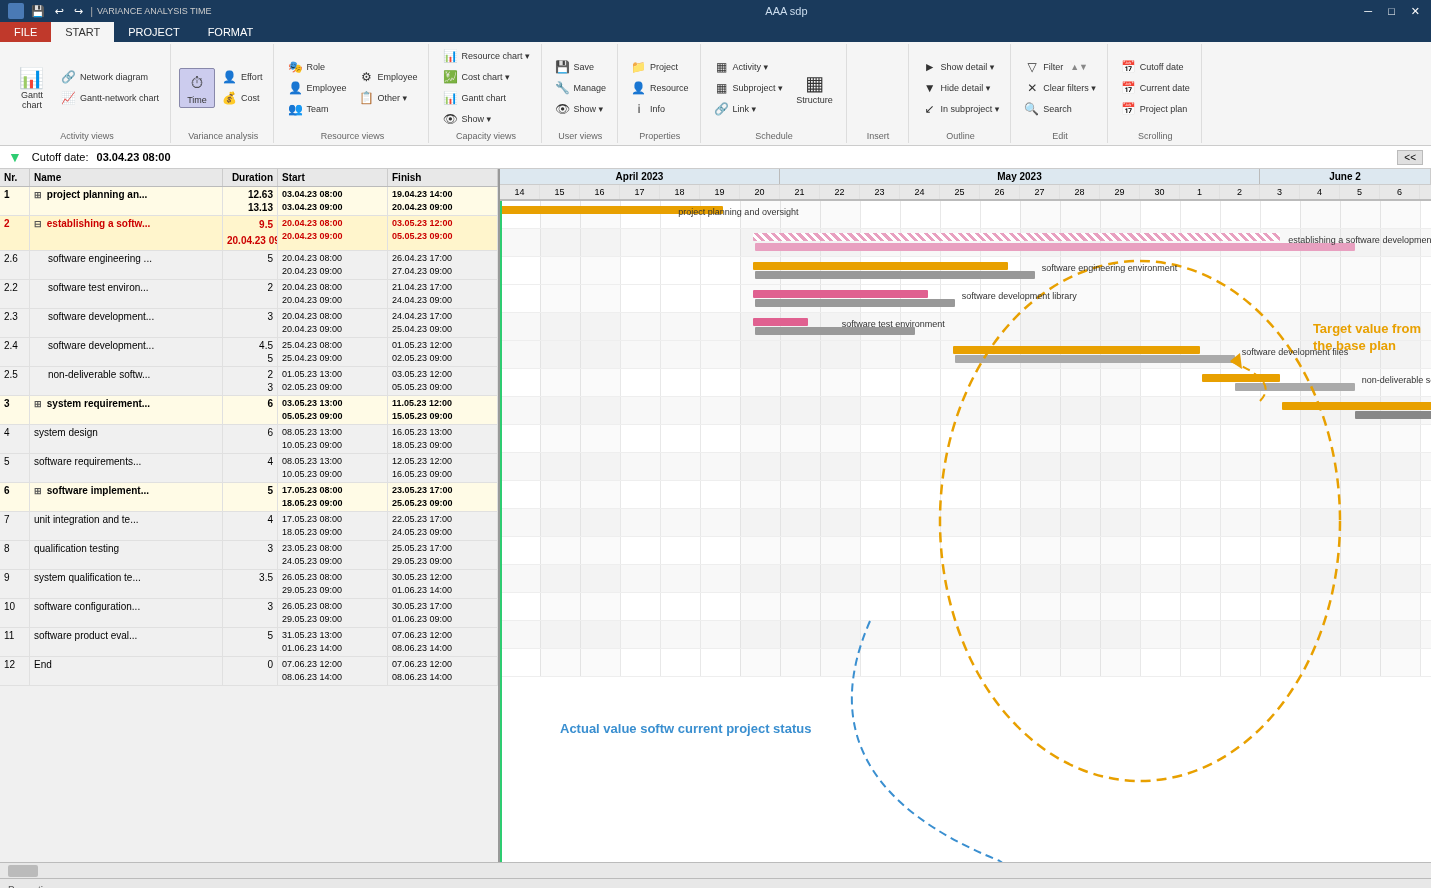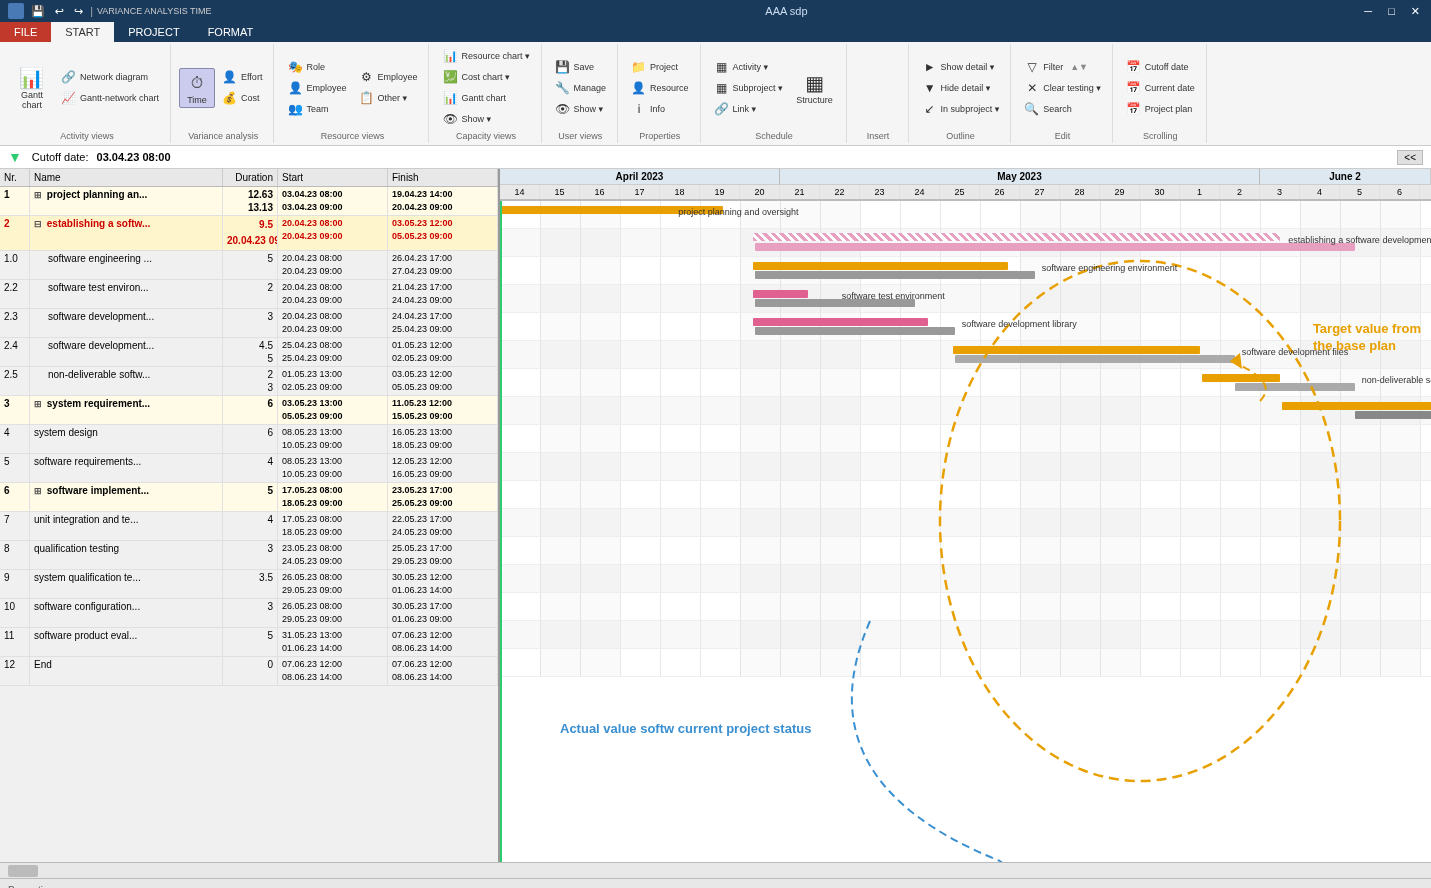--- a/index.html
+++ b/index.html
@@ -101,21 +101,21 @@
       display: flex;
       align-items: center;
       gap: 8px;
     }
 
     
     .content-area { display: flex; flex: 1; overflow: hidden; }
 
     
     .task-table { width: 500px; min-width: 500px; border-right: 2px solid #999; overflow: hidden; display: flex; flex-direction: column; }
-    .table-header { display: flex; background: #e8e8e8; border-bottom: 1px solid #bbb; font-weight: normal; font-size: 10px; }
+    .table-header { display: flex; background: #e8e8e8; border-bottom: 1px solid #bbb; font-weight: bold; font-size: 10px; }
     .th { padding: 3px 4px; border-right: 1px solid #ccc; overflow: hidden; white-space: nowrap; }
     .th-nr { width: 30px; min-width: 30px; }
     .th-name { flex: 1; }
     .th-dur { width: 55px; text-align: right; }
     .th-start { width: 110px; }
     .th-finish { width: 110px; }
 
     .table-body { flex: 1; overflow-y: auto; overflow-x: hidden; }
     .task-row { display: flex; border-bottom: 1px solid #e0e0e0; font-size: 10px; cursor: pointer; }
     .td { padding: 1px 4px; border-right: 1px solid #e0e0e0; overflow: hidden; white-space: nowrap; font-size: 10px; line-height: 14px; }
@@ -377,21 +377,21 @@
         <div style="display:flex;flex-direction:column;gap:1px">
           <div style="display:flex;gap:2px;align-items:center">
             <button class="ribbon-btn-sm">
               <div class="ribbon-icon-sm">▽</div>
               <span>Filter</span>
             </button>
             <div style="font-size:9px;color:#888">▲▼</div>
           </div>
           <button class="ribbon-btn-sm">
             <div class="ribbon-icon-sm">✕</div>
-            <span>Clear testing ▾</span>
+            <span>Clear filters ▾</span>
           </button>
           <button class="ribbon-btn-sm">
             <div class="ribbon-icon-sm">🔍</div>
             <span>Search</span>
           </button>
         </div>
       </div>
       <div class="ribbon-group-label">Edit</div>
     </div>
 
@@ -445,21 +445,21 @@
     <div class="td td-finish" style="line-height:13px">19.04.23 14:00<br>20.04.23 09:00</div>
   </div>
         <div class="task-row" style="background: rgb(255, 245, 204); font-weight: bold; color: rgb(204, 0, 0);">
     <div class="td td-nr">2</div>
     <div class="td td-name"><span class="expand-btn">⊟</span> establishing a softw...</div>
     <div class="td td-dur" style="line-height:16px">9.5<br>20.04.23 09:00</div>
     <div class="td td-start" style="line-height:13px">20.04.23 08:00<br>20.04.23 09:00</div>
     <div class="td td-finish" style="line-height:13px">03.05.23 12:00<br>05.05.23 09:00</div>
   </div>
         <div class="task-row" style="">
-    <div class="td td-nr">1.0</div>
+    <div class="td td-nr">2.6</div>
     <div class="td td-name"><span style="display:inline-block;width:14px"></span>software engineering ...</div>
     <div class="td td-dur" style="line-height:13px">5<br></div>
     <div class="td td-start" style="line-height:13px">20.04.23 08:00<br>20.04.23 09:00</div>
     <div class="td td-finish" style="line-height:13px">26.04.23 17:00<br>27.04.23 09:00</div>
   </div>
         <div class="task-row" style="">
     <div class="td td-nr">2.2</div>
     <div class="td td-name"><span style="display:inline-block;width:14px"></span>software test environ...</div>
     <div class="td td-dur" style="line-height:13px">2<br></div>
     <div class="td td-start" style="line-height:13px">20.04.23 08:00<br>20.04.23 09:00</div>
@@ -710,20 +710,60 @@
             <div style="position: absolute; top: 0px; bottom: 0px; left: 520px; width: 40px; background: rgba(0, 0, 0, 0.02);"></div>
             <div style="position: absolute; top: 0px; bottom: 0px; left: 560px; width: 40px; background: rgba(0, 0, 0, 0.02);"></div>
             <div style="position: absolute; top: 0px; bottom: 0px; left: 600px; width: 40px; background: rgba(0, 0, 0, 0.02);"></div>
             <div style="position: absolute; top: 0px; bottom: 0px; left: 800px; width: 40px; background: rgba(0, 0, 0, 0.02);"></div>
             <div style="position: absolute; top: 0px; bottom: 0px; left: 840px; width: 40px; background: rgba(0, 0, 0, 0.02);"></div>
             <div style="position: absolute; top: 0px; bottom: 0px; left: 880px; width: 40px; background: rgba(0, 0, 0, 0.02);"></div>
             <div style="position: absolute; left: 253.333px; width: 255px; height: 8px; top: 5px; border-radius: 1px; background: rgb(232, 160, 0);"></div>
             <div style="position: absolute; left: 255px; width: 280px; height: 8px; top: 14px; border-radius: 1px; background: rgb(153, 153, 153);"></div>
             <div style="position: absolute; left: 541.667px; top: 6px; font-size: 9px; color: rgb(51, 51, 51); white-space: nowrap; z-index: 5;">software engineering environment</div>
           </div>
+          <div style="height: 28px; border-bottom: 1px solid rgb(238, 238, 238); position: relative; background: rgb(255, 255, 255);">
+            <div style="position: absolute; top: 0px; bottom: 0px; left: 0px; width: 1px; background: rgb(232, 232, 232);"></div>
+            <div style="position: absolute; top: 0px; bottom: 0px; left: 40px; width: 1px; background: rgb(232, 232, 232);"></div>
+            <div style="position: absolute; top: 0px; bottom: 0px; left: 80px; width: 1px; background: rgb(232, 232, 232);"></div>
+            <div style="position: absolute; top: 0px; bottom: 0px; left: 120px; width: 1px; background: rgb(232, 232, 232);"></div>
+            <div style="position: absolute; top: 0px; bottom: 0px; left: 160px; width: 1px; background: rgb(232, 232, 232);"></div>
+            <div style="position: absolute; top: 0px; bottom: 0px; left: 200px; width: 1px; background: rgb(232, 232, 232);"></div>
+            <div style="position: absolute; top: 0px; bottom: 0px; left: 240px; width: 1px; background: rgb(232, 232, 232);"></div>
+            <div style="position: absolute; top: 0px; bottom: 0px; left: 280px; width: 1px; background: rgb(232, 232, 232);"></div>
+            <div style="position: absolute; top: 0px; bottom: 0px; left: 320px; width: 1px; background: rgb(232, 232, 232);"></div>
+            <div style="position: absolute; top: 0px; bottom: 0px; left: 360px; width: 1px; background: rgb(232, 232, 232);"></div>
+            <div style="position: absolute; top: 0px; bottom: 0px; left: 400px; width: 1px; background: rgb(232, 232, 232);"></div>
+            <div style="position: absolute; top: 0px; bottom: 0px; left: 440px; width: 1px; background: rgb(232, 232, 232);"></div>
+            <div style="position: absolute; top: 0px; bottom: 0px; left: 480px; width: 1px; background: rgb(232, 232, 232);"></div>
+            <div style="position: absolute; top: 0px; bottom: 0px; left: 520px; width: 1px; background: rgb(232, 232, 232);"></div>
+            <div style="position: absolute; top: 0px; bottom: 0px; left: 560px; width: 1px; background: rgb(232, 232, 232);"></div>
+            <div style="position: absolute; top: 0px; bottom: 0px; left: 600px; width: 1px; background: rgb(232, 232, 232);"></div>
+            <div style="position: absolute; top: 0px; bottom: 0px; left: 640px; width: 1px; background: rgb(232, 232, 232);"></div>
+            <div style="position: absolute; top: 0px; bottom: 0px; left: 680px; width: 1px; background: rgb(232, 232, 232);"></div>
+            <div style="position: absolute; top: 0px; bottom: 0px; left: 720px; width: 1px; background: rgb(232, 232, 232);"></div>
+            <div style="position: absolute; top: 0px; bottom: 0px; left: 760px; width: 1px; background: rgb(232, 232, 232);"></div>
+            <div style="position: absolute; top: 0px; bottom: 0px; left: 800px; width: 1px; background: rgb(232, 232, 232);"></div>
+            <div style="position: absolute; top: 0px; bottom: 0px; left: 840px; width: 1px; background: rgb(232, 232, 232);"></div>
+            <div style="position: absolute; top: 0px; bottom: 0px; left: 880px; width: 1px; background: rgb(232, 232, 232);"></div>
+            <div style="position: absolute; top: 0px; bottom: 0px; left: 920px; width: 1px; background: rgb(232, 232, 232);"></div>
+            <div style="position: absolute; top: 0px; bottom: 0px; left: 40px; width: 40px; background: rgba(0, 0, 0, 0.02);"></div>
+            <div style="position: absolute; top: 0px; bottom: 0px; left: 80px; width: 40px; background: rgba(0, 0, 0, 0.02);"></div>
+            <div style="position: absolute; top: 0px; bottom: 0px; left: 240px; width: 40px; background: rgba(0, 0, 0, 0.02);"></div>
+            <div style="position: absolute; top: 0px; bottom: 0px; left: 280px; width: 40px; background: rgba(0, 0, 0, 0.02);"></div>
+            <div style="position: absolute; top: 0px; bottom: 0px; left: 320px; width: 40px; background: rgba(0, 0, 0, 0.02);"></div>
+            <div style="position: absolute; top: 0px; bottom: 0px; left: 520px; width: 40px; background: rgba(0, 0, 0, 0.02);"></div>
+            <div style="position: absolute; top: 0px; bottom: 0px; left: 560px; width: 40px; background: rgba(0, 0, 0, 0.02);"></div>
+            <div style="position: absolute; top: 0px; bottom: 0px; left: 600px; width: 40px; background: rgba(0, 0, 0, 0.02);"></div>
+            <div style="position: absolute; top: 0px; bottom: 0px; left: 800px; width: 40px; background: rgba(0, 0, 0, 0.02);"></div>
+            <div style="position: absolute; top: 0px; bottom: 0px; left: 840px; width: 40px; background: rgba(0, 0, 0, 0.02);"></div>
+            <div style="position: absolute; top: 0px; bottom: 0px; left: 880px; width: 40px; background: rgba(0, 0, 0, 0.02);"></div>
+            <div style="position: absolute; left: 253.333px; width: 175px; height: 8px; top: 5px; border-radius: 1px; background: rgb(224, 96, 144);"></div>
+            <div style="position: absolute; left: 255px; width: 200px; height: 8px; top: 14px; border-radius: 1px; background: rgb(153, 153, 153);"></div>
+            <div style="position: absolute; left: 461.667px; top: 6px; font-size: 9px; color: rgb(51, 51, 51); white-space: nowrap; z-index: 5;">software development library</div>
+          </div>
           <div style="height: 28px; border-bottom: 1px solid rgb(238, 238, 238); position: relative; background: rgb(248, 248, 248);">
             <div style="position: absolute; top: 0px; bottom: 0px; left: 0px; width: 1px; background: rgb(232, 232, 232);"></div>
             <div style="position: absolute; top: 0px; bottom: 0px; left: 40px; width: 1px; background: rgb(232, 232, 232);"></div>
             <div style="position: absolute; top: 0px; bottom: 0px; left: 80px; width: 1px; background: rgb(232, 232, 232);"></div>
             <div style="position: absolute; top: 0px; bottom: 0px; left: 120px; width: 1px; background: rgb(232, 232, 232);"></div>
             <div style="position: absolute; top: 0px; bottom: 0px; left: 160px; width: 1px; background: rgb(232, 232, 232);"></div>
             <div style="position: absolute; top: 0px; bottom: 0px; left: 200px; width: 1px; background: rgb(232, 232, 232);"></div>
             <div style="position: absolute; top: 0px; bottom: 0px; left: 240px; width: 1px; background: rgb(232, 232, 232);"></div>
             <div style="position: absolute; top: 0px; bottom: 0px; left: 280px; width: 1px; background: rgb(232, 232, 232);"></div>
             <div style="position: absolute; top: 0px; bottom: 0px; left: 320px; width: 1px; background: rgb(232, 232, 232);"></div>
@@ -750,60 +790,20 @@
             <div style="position: absolute; top: 0px; bottom: 0px; left: 520px; width: 40px; background: rgba(0, 0, 0, 0.02);"></div>
             <div style="position: absolute; top: 0px; bottom: 0px; left: 560px; width: 40px; background: rgba(0, 0, 0, 0.02);"></div>
             <div style="position: absolute; top: 0px; bottom: 0px; left: 600px; width: 40px; background: rgba(0, 0, 0, 0.02);"></div>
             <div style="position: absolute; top: 0px; bottom: 0px; left: 800px; width: 40px; background: rgba(0, 0, 0, 0.02);"></div>
             <div style="position: absolute; top: 0px; bottom: 0px; left: 840px; width: 40px; background: rgba(0, 0, 0, 0.02);"></div>
             <div style="position: absolute; top: 0px; bottom: 0px; left: 880px; width: 40px; background: rgba(0, 0, 0, 0.02);"></div>
             <div style="position: absolute; left: 253.333px; width: 55px; height: 8px; top: 5px; border-radius: 1px; background: rgb(224, 96, 144);"></div>
             <div style="position: absolute; left: 255px; width: 160px; height: 8px; top: 14px; border-radius: 1px; background: rgb(153, 153, 153);"></div>
             <div style="position: absolute; left: 341.667px; top: 6px; font-size: 9px; color: rgb(51, 51, 51); white-space: nowrap; z-index: 5;">software test environment</div>
           </div>
-          <div style="height: 28px; border-bottom: 1px solid rgb(238, 238, 238); position: relative; background: rgb(255, 255, 255);">
-            <div style="position: absolute; top: 0px; bottom: 0px; left: 0px; width: 1px; background: rgb(232, 232, 232);"></div>
-            <div style="position: absolute; top: 0px; bottom: 0px; left: 40px; width: 1px; background: rgb(232, 232, 232);"></div>
-            <div style="position: absolute; top: 0px; bottom: 0px; left: 80px; width: 1px; background: rgb(232, 232, 232);"></div>
-            <div style="position: absolute; top: 0px; bottom: 0px; left: 120px; width: 1px; background: rgb(232, 232, 232);"></div>
-            <div style="position: absolute; top: 0px; bottom: 0px; left: 160px; width: 1px; background: rgb(232, 232, 232);"></div>
-            <div style="position: absolute; top: 0px; bottom: 0px; left: 200px; width: 1px; background: rgb(232, 232, 232);"></div>
-            <div style="position: absolute; top: 0px; bottom: 0px; left: 240px; width: 1px; background: rgb(232, 232, 232);"></div>
-            <div style="position: absolute; top: 0px; bottom: 0px; left: 280px; width: 1px; background: rgb(232, 232, 232);"></div>
-            <div style="position: absolute; top: 0px; bottom: 0px; left: 320px; width: 1px; background: rgb(232, 232, 232);"></div>
-            <div style="position: absolute; top: 0px; bottom: 0px; left: 360px; width: 1px; background: rgb(232, 232, 232);"></div>
-            <div style="position: absolute; top: 0px; bottom: 0px; left: 400px; width: 1px; background: rgb(232, 232, 232);"></div>
-            <div style="position: absolute; top: 0px; bottom: 0px; left: 440px; width: 1px; background: rgb(232, 232, 232);"></div>
-            <div style="position: absolute; top: 0px; bottom: 0px; left: 480px; width: 1px; background: rgb(232, 232, 232);"></div>
-            <div style="position: absolute; top: 0px; bottom: 0px; left: 520px; width: 1px; background: rgb(232, 232, 232);"></div>
-            <div style="position: absolute; top: 0px; bottom: 0px; left: 560px; width: 1px; background: rgb(232, 232, 232);"></div>
-            <div style="position: absolute; top: 0px; bottom: 0px; left: 600px; width: 1px; background: rgb(232, 232, 232);"></div>
-            <div style="position: absolute; top: 0px; bottom: 0px; left: 640px; width: 1px; background: rgb(232, 232, 232);"></div>
-            <div style="position: absolute; top: 0px; bottom: 0px; left: 680px; width: 1px; background: rgb(232, 232, 232);"></div>
-            <div style="position: absolute; top: 0px; bottom: 0px; left: 720px; width: 1px; background: rgb(232, 232, 232);"></div>
-            <div style="position: absolute; top: 0px; bottom: 0px; left: 760px; width: 1px; background: rgb(232, 232, 232);"></div>
-            <div style="position: absolute; top: 0px; bottom: 0px; left: 800px; width: 1px; background: rgb(232, 232, 232);"></div>
-            <div style="position: absolute; top: 0px; bottom: 0px; left: 840px; width: 1px; background: rgb(232, 232, 232);"></div>
-            <div style="position: absolute; top: 0px; bottom: 0px; left: 880px; width: 1px; background: rgb(232, 232, 232);"></div>
-            <div style="position: absolute; top: 0px; bottom: 0px; left: 920px; width: 1px; background: rgb(232, 232, 232);"></div>
-            <div style="position: absolute; top: 0px; bottom: 0px; left: 40px; width: 40px; background: rgba(0, 0, 0, 0.02);"></div>
-            <div style="position: absolute; top: 0px; bottom: 0px; left: 80px; width: 40px; background: rgba(0, 0, 0, 0.02);"></div>
-            <div style="position: absolute; top: 0px; bottom: 0px; left: 240px; width: 40px; background: rgba(0, 0, 0, 0.02);"></div>
-            <div style="position: absolute; top: 0px; bottom: 0px; left: 280px; width: 40px; background: rgba(0, 0, 0, 0.02);"></div>
-            <div style="position: absolute; top: 0px; bottom: 0px; left: 320px; width: 40px; background: rgba(0, 0, 0, 0.02);"></div>
-            <div style="position: absolute; top: 0px; bottom: 0px; left: 520px; width: 40px; background: rgba(0, 0, 0, 0.02);"></div>
-            <div style="position: absolute; top: 0px; bottom: 0px; left: 560px; width: 40px; background: rgba(0, 0, 0, 0.02);"></div>
-            <div style="position: absolute; top: 0px; bottom: 0px; left: 600px; width: 40px; background: rgba(0, 0, 0, 0.02);"></div>
-            <div style="position: absolute; top: 0px; bottom: 0px; left: 800px; width: 40px; background: rgba(0, 0, 0, 0.02);"></div>
-            <div style="position: absolute; top: 0px; bottom: 0px; left: 840px; width: 40px; background: rgba(0, 0, 0, 0.02);"></div>
-            <div style="position: absolute; top: 0px; bottom: 0px; left: 880px; width: 40px; background: rgba(0, 0, 0, 0.02);"></div>
-            <div style="position: absolute; left: 253.333px; width: 175px; height: 8px; top: 5px; border-radius: 1px; background: rgb(224, 96, 144);"></div>
-            <div style="position: absolute; left: 255px; width: 200px; height: 8px; top: 14px; border-radius: 1px; background: rgb(153, 153, 153);"></div>
-            <div style="position: absolute; left: 461.667px; top: 6px; font-size: 9px; color: rgb(51, 51, 51); white-space: nowrap; z-index: 5;">software development library</div>
-          </div>
           <div style="height: 28px; border-bottom: 1px solid rgb(238, 238, 238); position: relative; background: rgb(248, 248, 248);">
             <div style="position: absolute; top: 0px; bottom: 0px; left: 0px; width: 1px; background: rgb(232, 232, 232);"></div>
             <div style="position: absolute; top: 0px; bottom: 0px; left: 40px; width: 1px; background: rgb(232, 232, 232);"></div>
             <div style="position: absolute; top: 0px; bottom: 0px; left: 80px; width: 1px; background: rgb(232, 232, 232);"></div>
             <div style="position: absolute; top: 0px; bottom: 0px; left: 120px; width: 1px; background: rgb(232, 232, 232);"></div>
             <div style="position: absolute; top: 0px; bottom: 0px; left: 160px; width: 1px; background: rgb(232, 232, 232);"></div>
             <div style="position: absolute; top: 0px; bottom: 0px; left: 200px; width: 1px; background: rgb(232, 232, 232);"></div>
             <div style="position: absolute; top: 0px; bottom: 0px; left: 240px; width: 1px; background: rgb(232, 232, 232);"></div>
             <div style="position: absolute; top: 0px; bottom: 0px; left: 280px; width: 1px; background: rgb(232, 232, 232);"></div>
             <div style="position: absolute; top: 0px; bottom: 0px; left: 320px; width: 1px; background: rgb(232, 232, 232);"></div>

